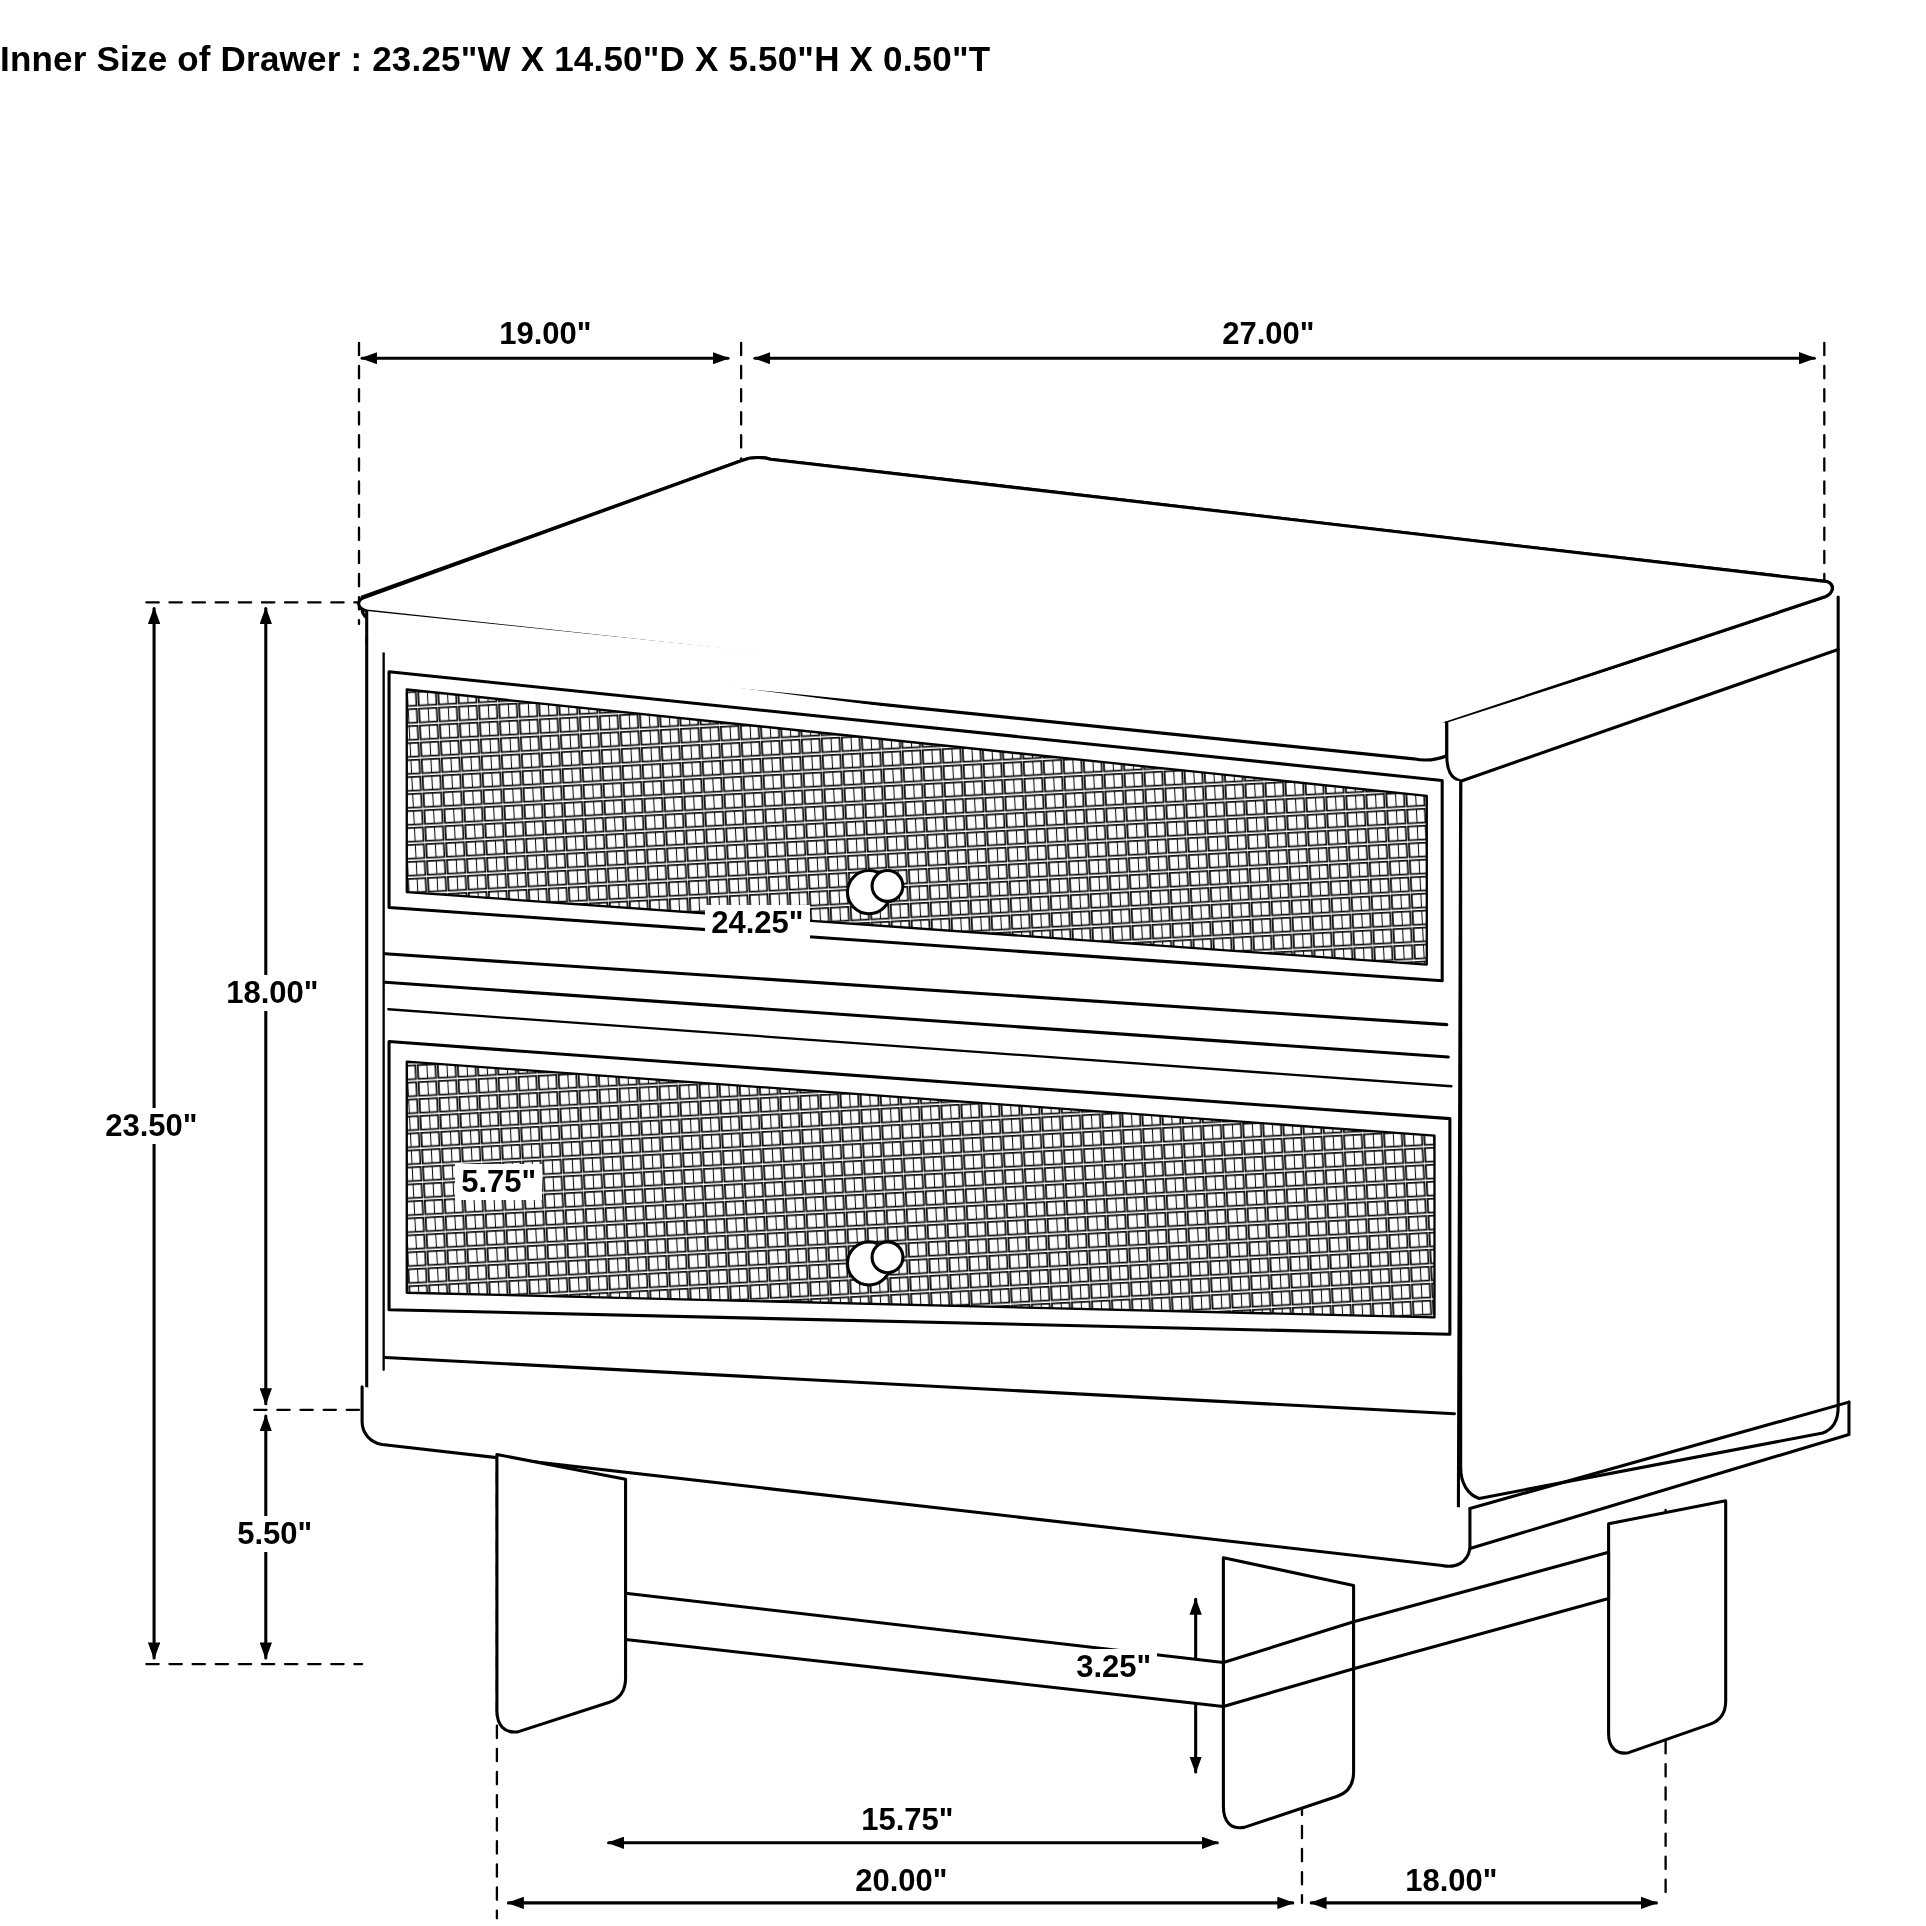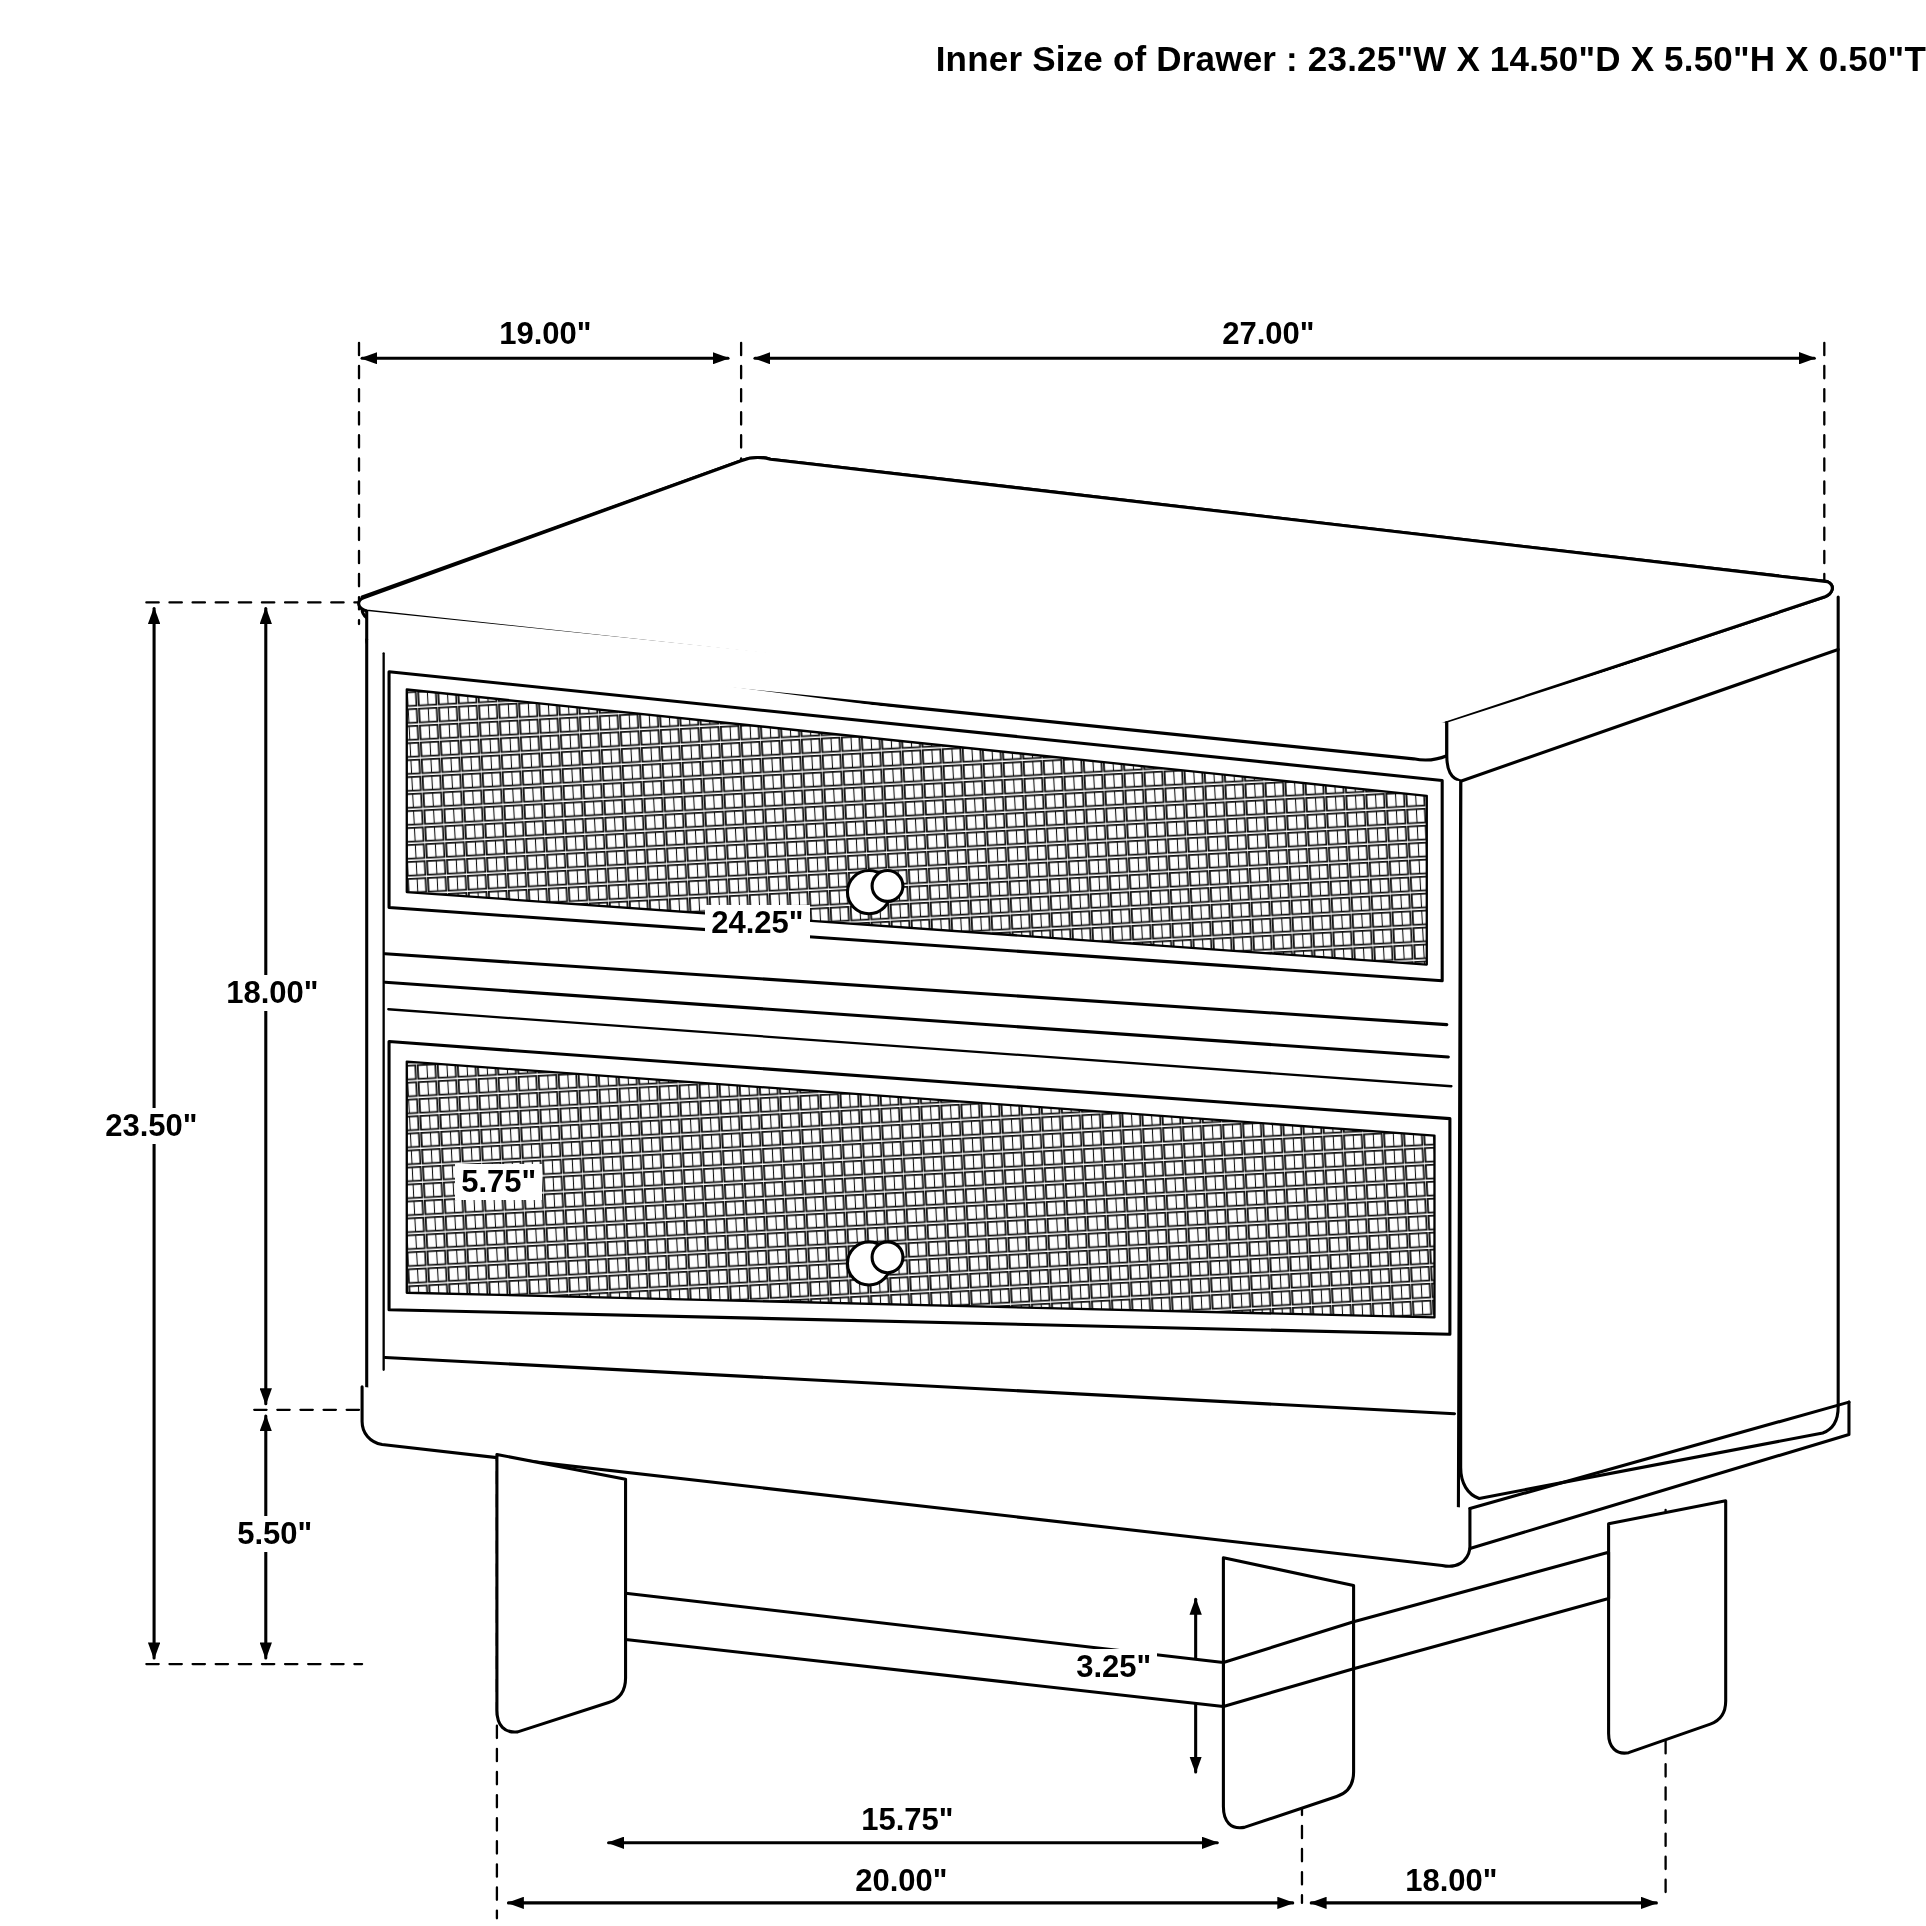--- a/index.html
+++ b/index.html
@@ -18,21 +18,21 @@
   #stage {
     position: relative;
     width: 1926px;
     height: 1926px;
   }
   .title {
     position: absolute;
     top: 39px;
     left: 0;
     width: 1926px;
-    text-align: right;
+    text-align: left;
     font-size: 35px;
     font-weight: bold;
     letter-spacing: 0.2px;
   }
   svg.drawing {
     position: absolute;
     top: 0;
     left: 0;
     width: 1926px;
     height: 1926px;

